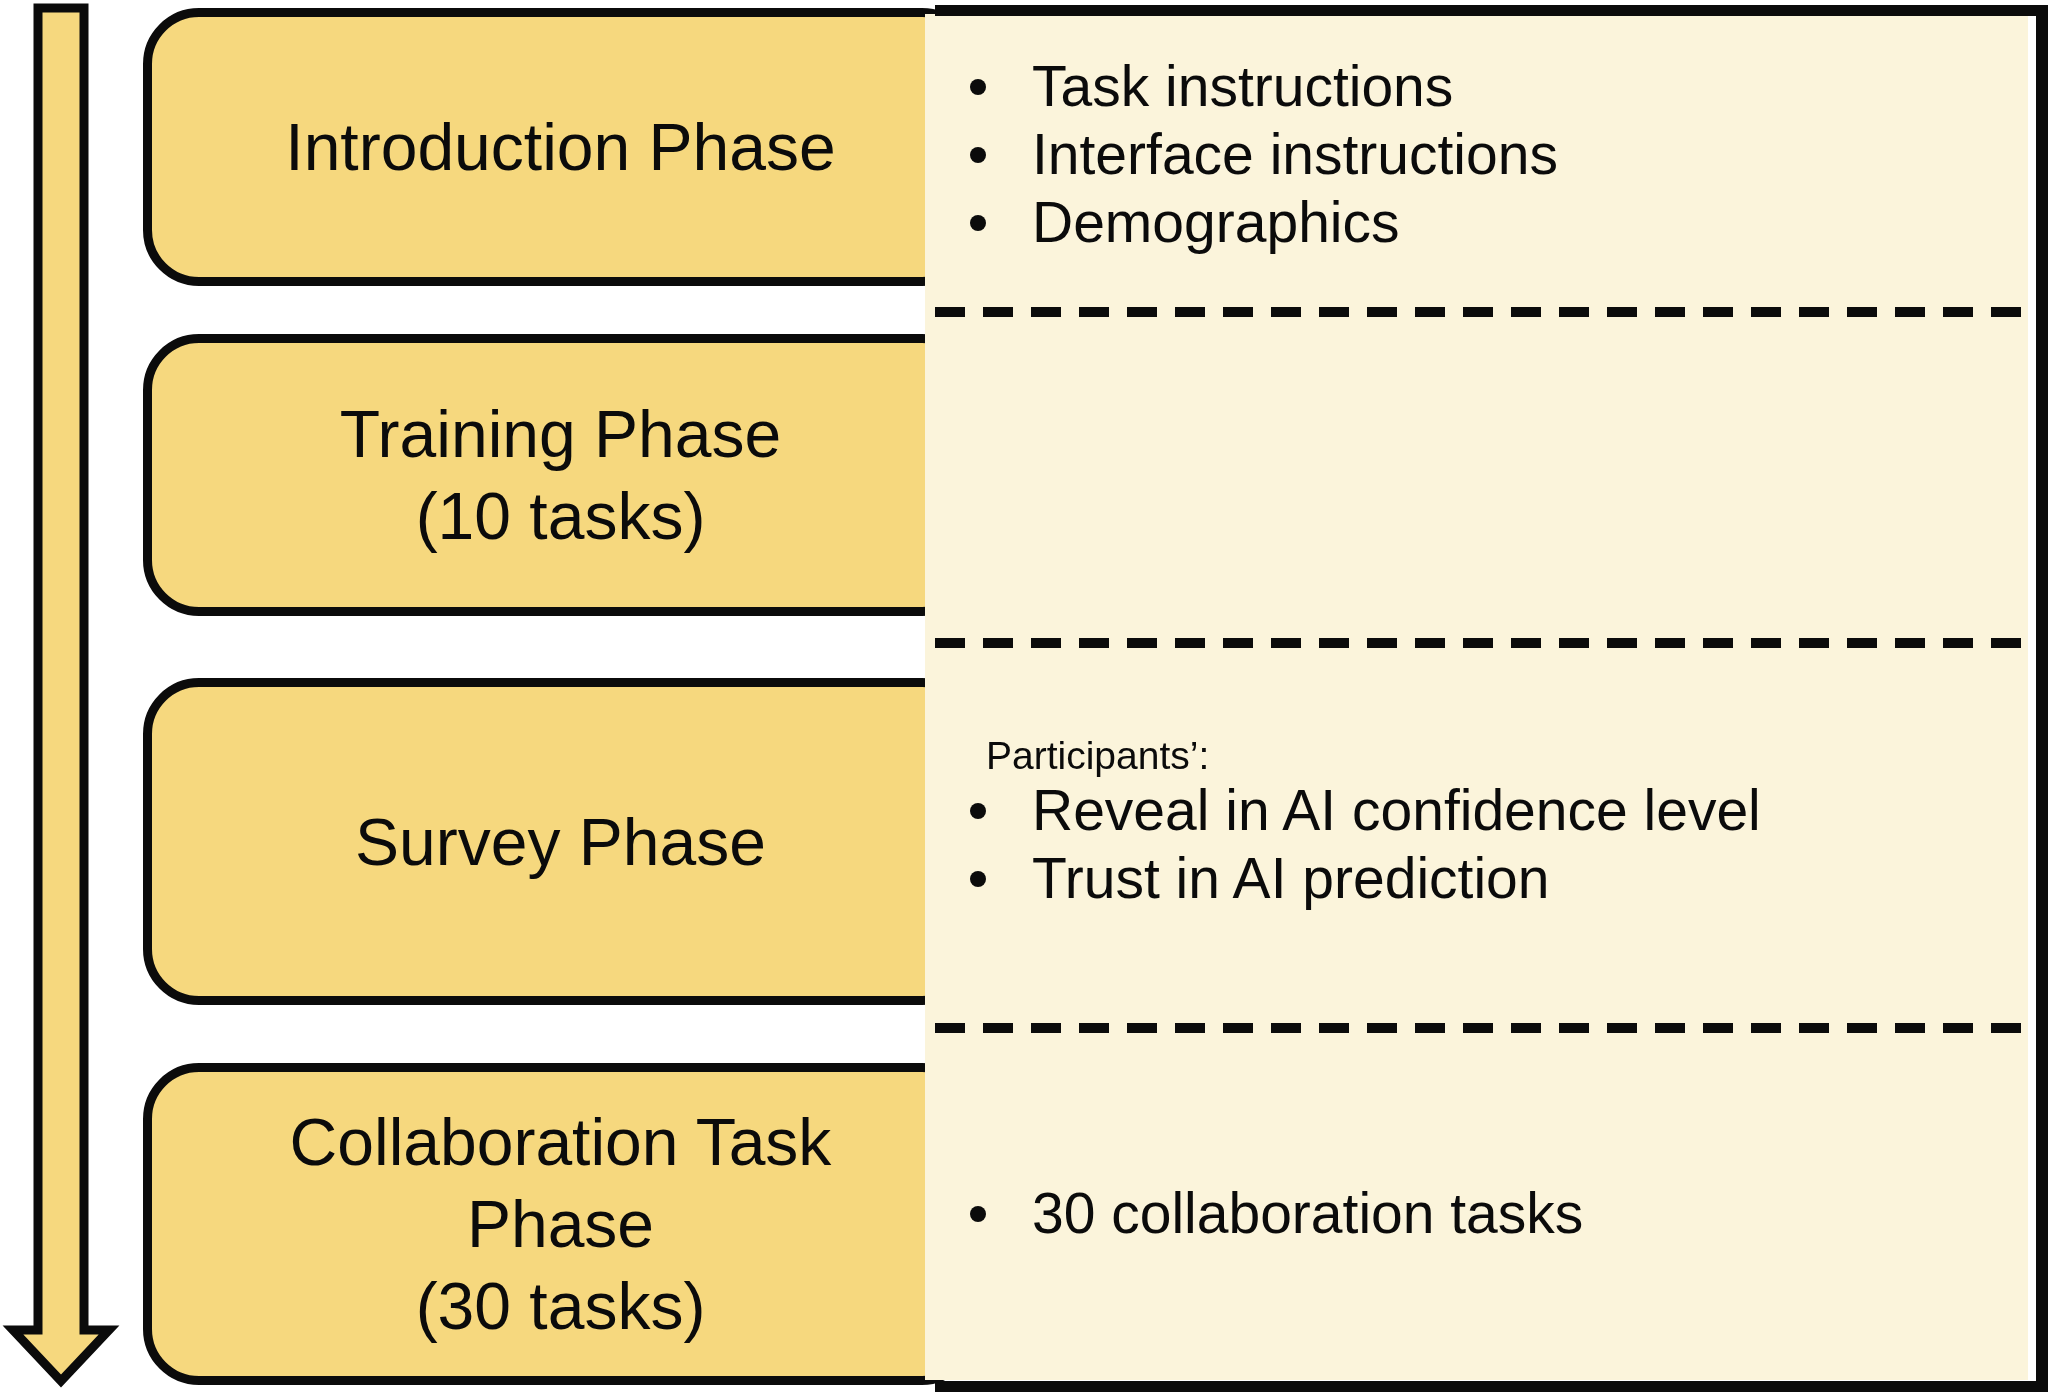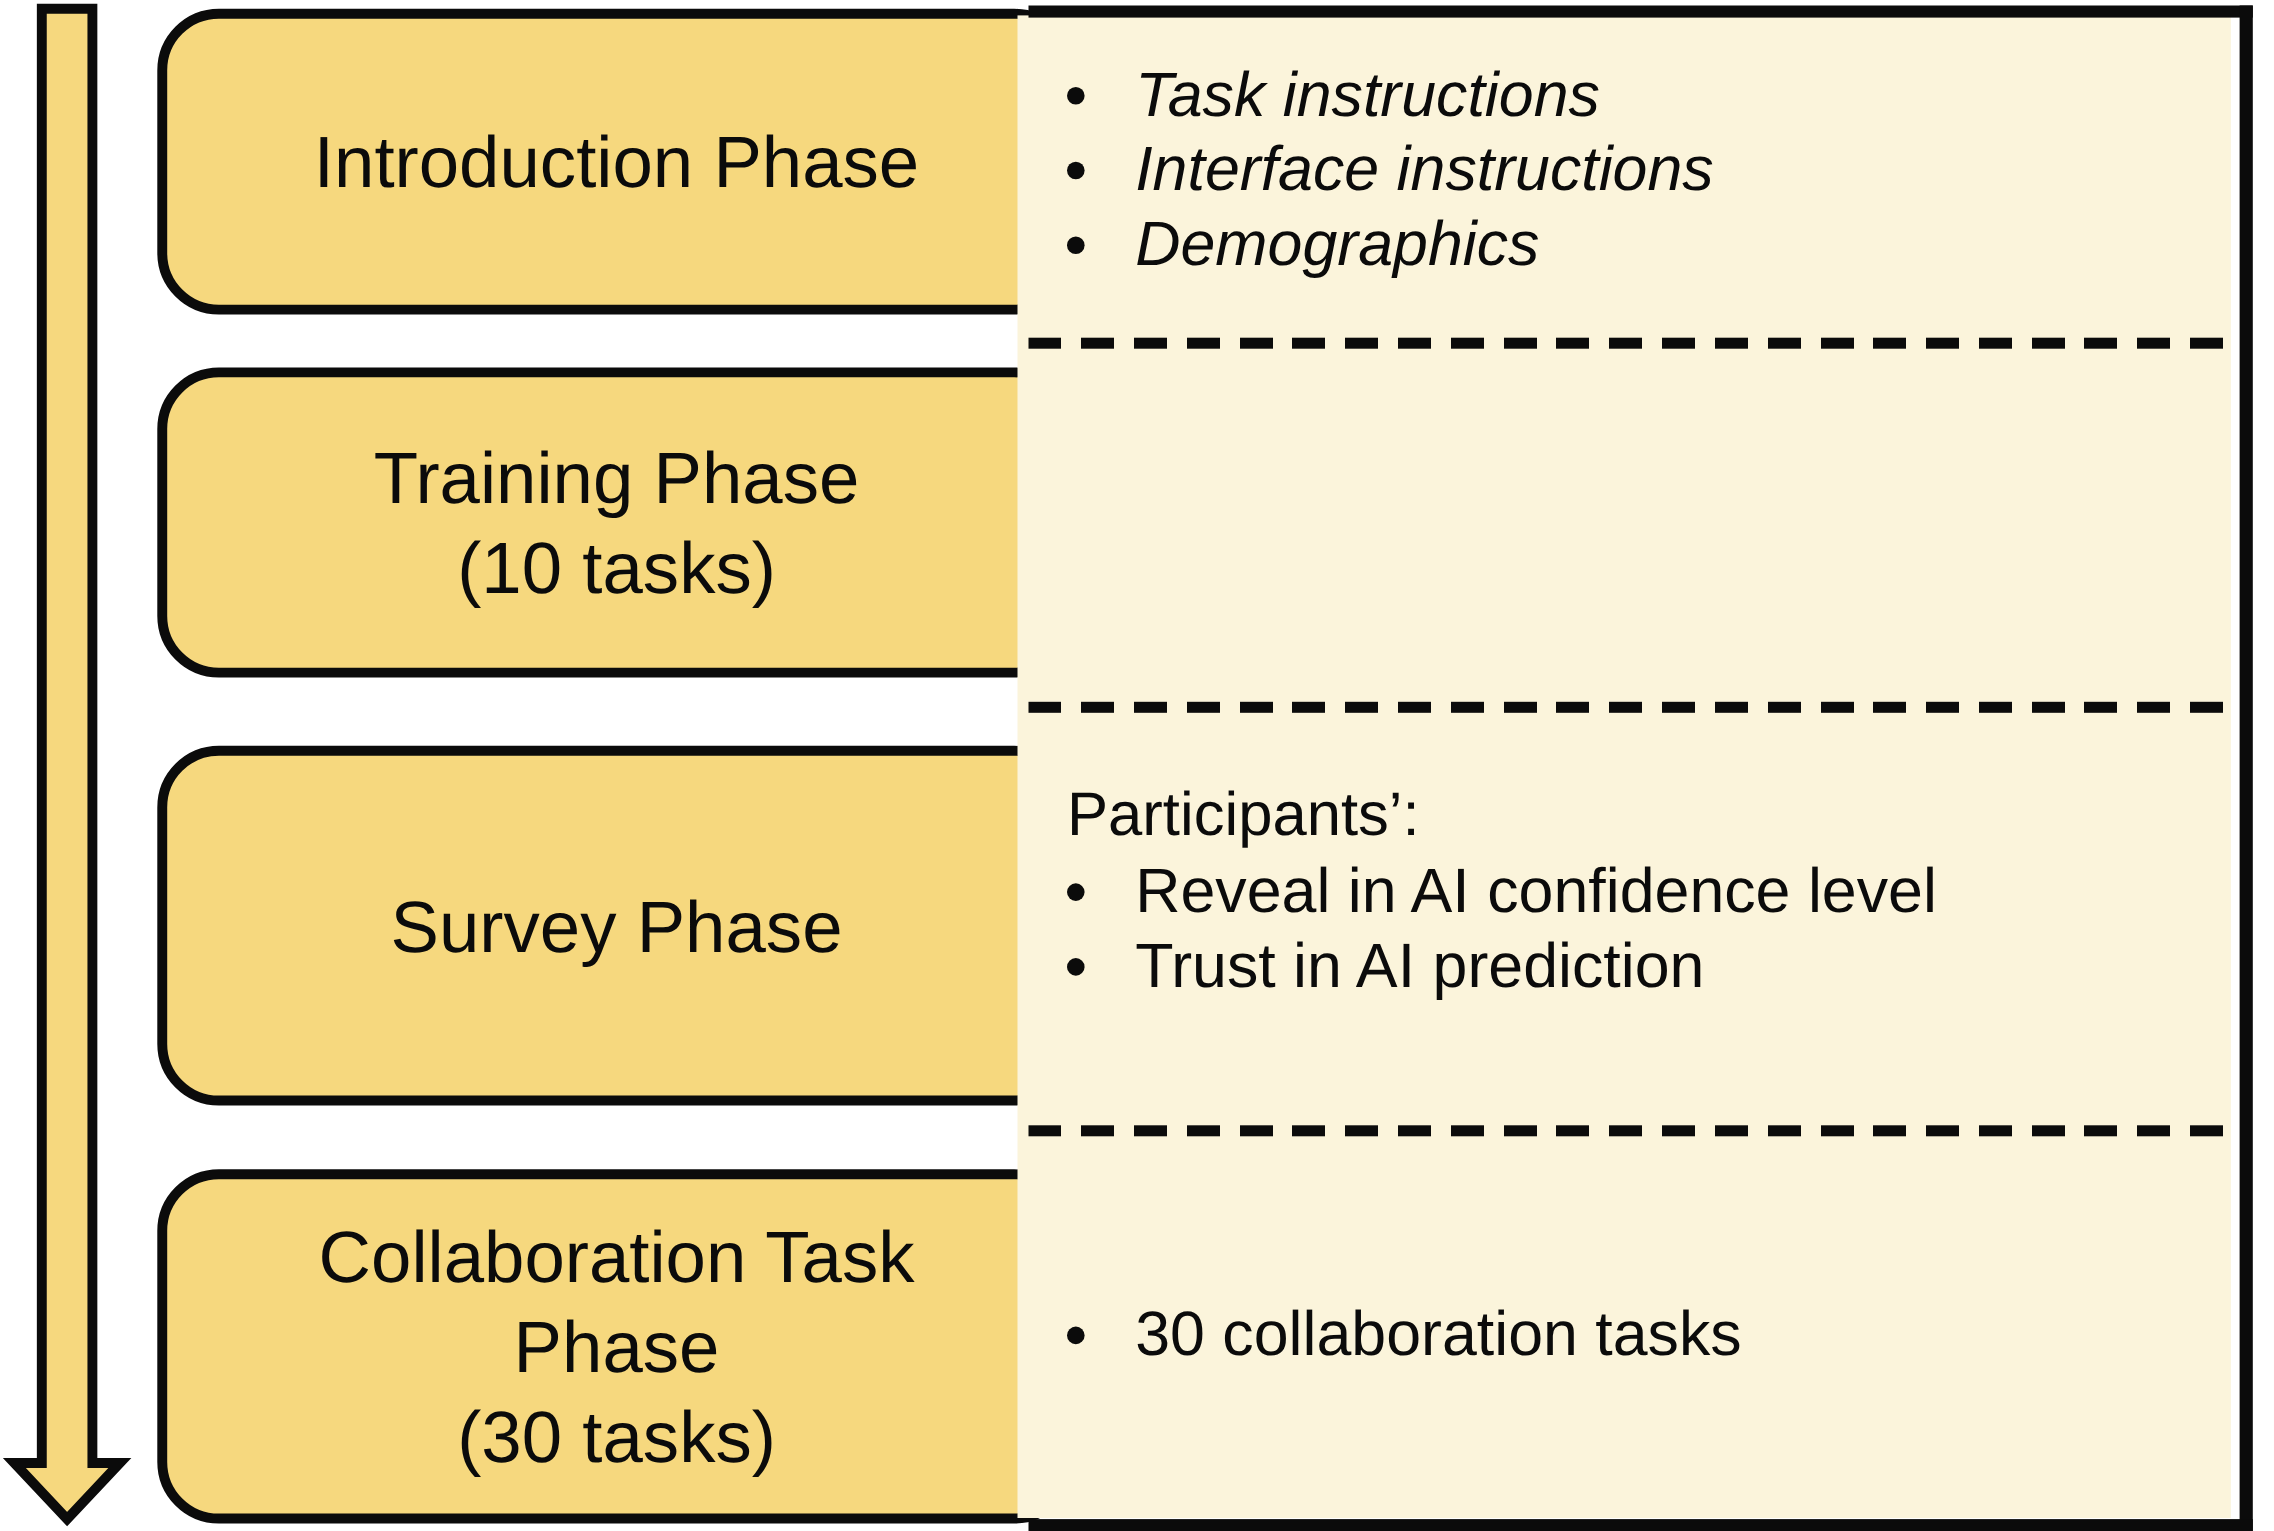--- a/index.html
+++ b/index.html
@@ -57,28 +57,28 @@
   .sec li{
     position:relative;
     padding-left:87px;
     margin:0;
   }
   .sec li .dot{
     position:absolute;left:25px;top:27px;
     width:16px;height:16px;border-radius:50%;
     background:#0b0b0b;
   }
-  .s1{top:52px;width:1010px;font-style:italic;}
+  .s1{top:52px;width:1010px;}
   .s2{top:387px;width:960px;}
   .s3{top:776px;width:1010px;}
   .s4{top:1179px;width:1010px;}
   .sec-header{
     position:absolute;left:970px;top:706px;
-    font-size:56px;line-height:68px;color:#0b0b0b;
-    margin:0;font-weight:normal;
+    font-size:39px;line-height:68px;color:#0b0b0b;
+    margin:16px;font-weight:normal;
   }
 </style>
 </head>
 <body>
 
 <div class="canvas" style="--box-fill: #F6D87E; --panel-fill: #FBF4DB;">
 
   <svg class="arrow-svg" width="125" height="1392" viewBox="0 0 125 1392" aria-hidden="true">
     <polygon points="38,8 84,8 84,1330 109,1330 61,1381 13,1330 38,1330" fill="#F6D87E" stroke="#0b0b0b" stroke-width="9" stroke-linejoin="miter"></polygon>
   </svg>

